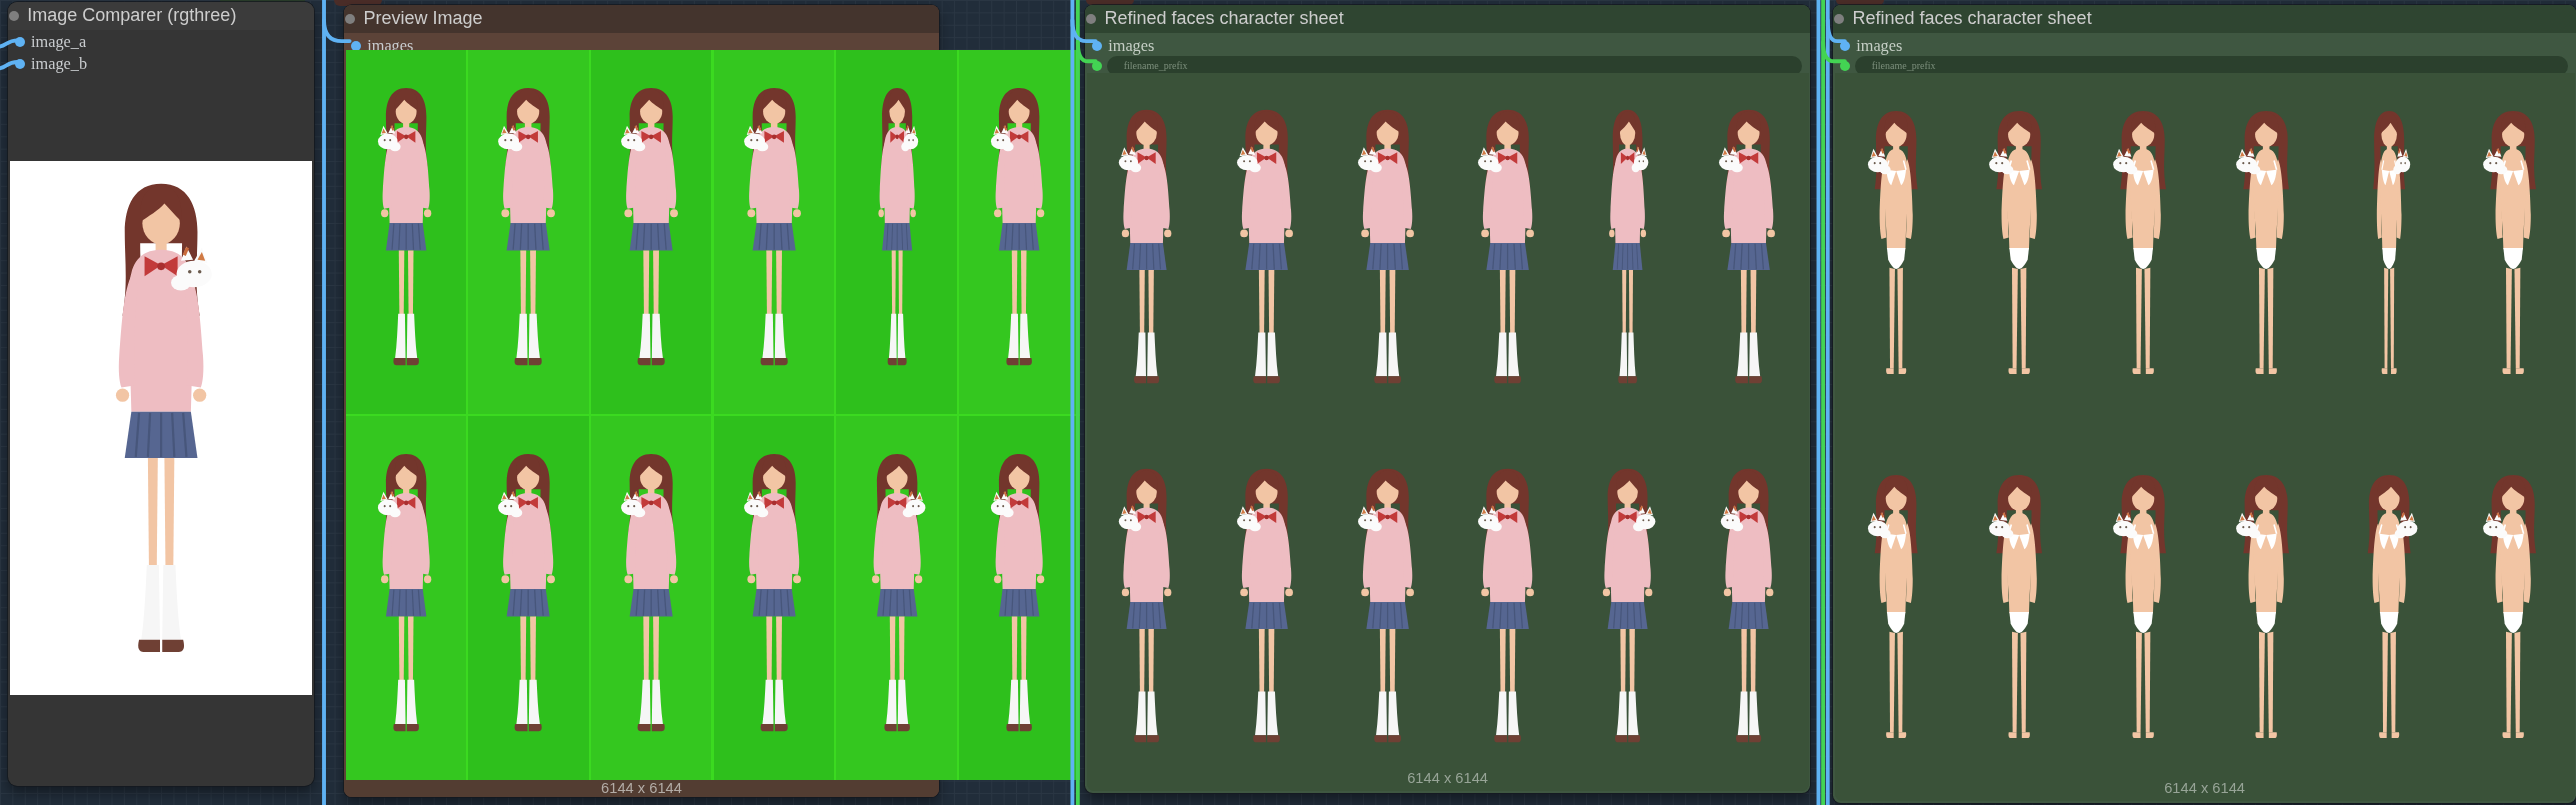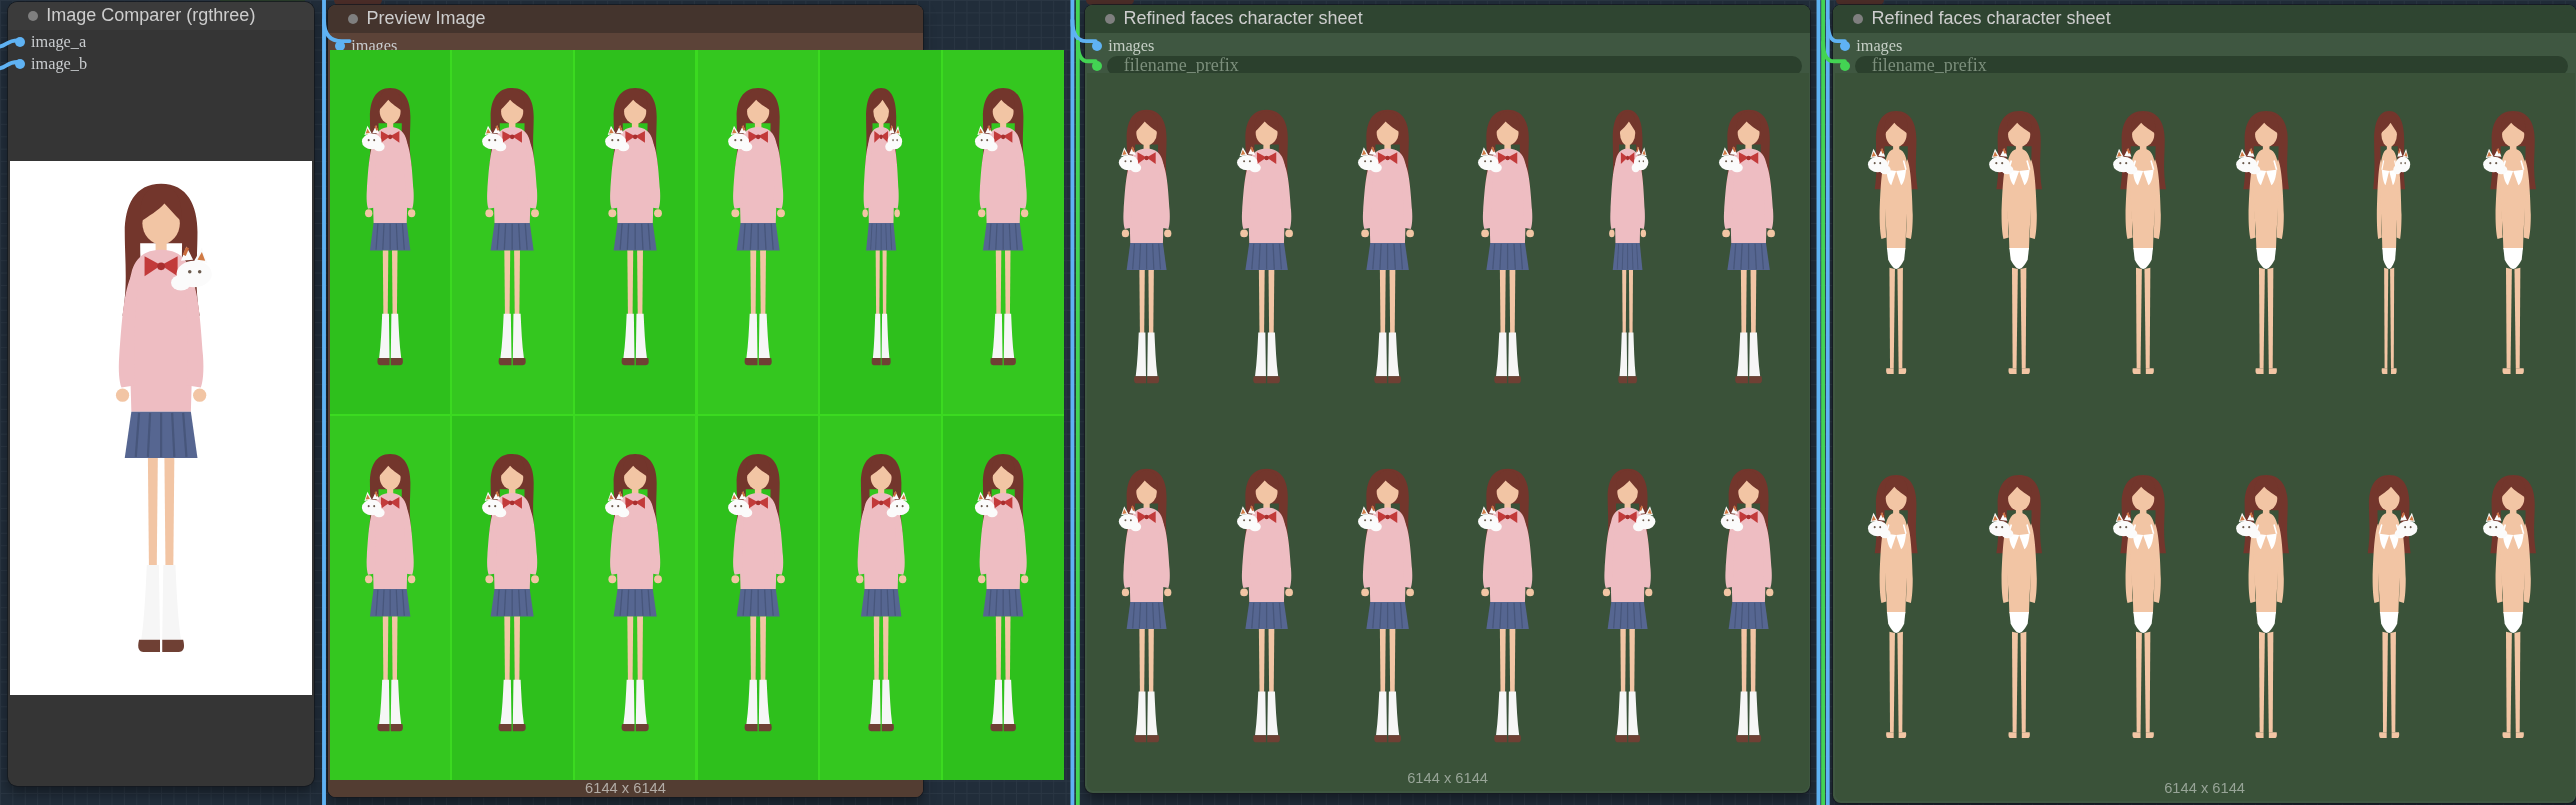--- a/index.html
+++ b/index.html
@@ -2,35 +2,35 @@
 <html style="font-size:12.4px"><head>
 <meta charset="utf-8">
 <style>
   html,body{margin:0;padding:0;background:#212d3a;}
   body{width:2576px;height:805px;overflow:hidden;font-family:"Liberation Sans",sans-serif;}
   #canvas{position:relative;width:2576px;height:805px;overflow:hidden;
     background-color:#212d3a;
     background-image:linear-gradient(#2a3643 0.8px,transparent 0.8px),linear-gradient(90deg,#2a3643 0.8px,transparent 0.8px);
     background-size:12.4px 12.4px;}
   .node{position:absolute;z-index:2;box-shadow:0 0 0 0.8px #14191f,0 6.2px 12.4px rgba(0,0,0,.4);}
-  .header{display:flex;align-items:center;gap:8.5px;padding-left:20px;height:28px;font-size:18px;color:#cdcdcd;white-space:nowrap;overflow:hidden;}
+  .header{display:flex;align-items:center;gap:8.5px;padding-left:1px;height:28px;font-size:18px;color:#cdcdcd;white-space:nowrap;overflow:hidden;}
   .title-dot{flex:0 0 auto;width:10px;height:10px;border-radius:50%;background:#7f7f7f;}
   .row{position:absolute;left:0;right:0;display:flex;align-items:center;height:18.6px;padding-left:7px;box-sizing:border-box;font-family:Liberation Serif, serif;}
   .slot-dot{flex:0 0 auto;width:10px;height:10px;border-radius:50%;background:#5fb2f3;}
   .slot-dot.green{background:#43d453;}
   .slot-label{margin-left:6.2px;font-size:16.3px;color:#c9cccf;}
   .widget-row{height:20px;}
   .widget-pill{flex:1;margin-left:4.7px;margin-right:7.8px;height:20px;border-radius:10px;background:#2b402d;
-    display:flex;align-items:center;padding-left:17px;box-sizing:border-box;font-size:18px;color:#7b8e7b;overflow:hidden;}
+    display:flex;align-items:center;padding-left:17px;box-sizing:border-box;font-size:10px;color:#7b8e7b;overflow:hidden;}
   
   #n0{left:7.8px;top:1.6px;width:306px;height:784px;background:#353535;border-radius:9.3px;}
   #n0 .header{background:#3b3b3b;border-radius:9.3px 9.3px 0 0;}
   #n0 .img{position:absolute;left:2.3px;top:159px;width:302px;height:534px;background:#ffffff;display:flex;align-items:flex-end;justify-content:center;overflow:hidden;}
   
-  #n1{left:328px;top:4.7px;width:595px;height:792px;background:#5c4338;border-radius:7.8px;}
+  #n1{left:344px;top:4.7px;width:595px;height:792px;background:#5c4338;border-radius:7.8px;}
   #n1 .header{background:#44342d;border-radius:7.8px 7.8px 0 0;}
   #n1 .img{position:absolute;left:1.6px;top:45px;width:734px;height:730px;}
   #n1 .footer{position:absolute;left:0;bottom:0;width:100%;height:17px;background:#533d32;border-radius:0 0 7.8px 7.8px;
     text-align:center;font-size:14.7px;line-height:17px;color:#b3aca6;}
   
   #n2{left:1085px;top:4.7px;width:725px;height:788px;background:#3f5741;border-radius:7.8px;}
   #n2 .header,#n3 .header{background:#2f4531;border-radius:7.8px 7.8px 0 0;}
   #n2 .slot-label,#n3 .slot-label{color:#c6cfc6;}
   #n2 .img{position:absolute;left:1.6px;top:68px;width:722px;height:718px;background:#3a5239;border-radius:0 0 7.8px 7.8px;overflow:hidden;}
   #n3{left:1833px;top:4.7px;width:743px;height:798px;background:#3f5741;border-radius:7.8px;}

